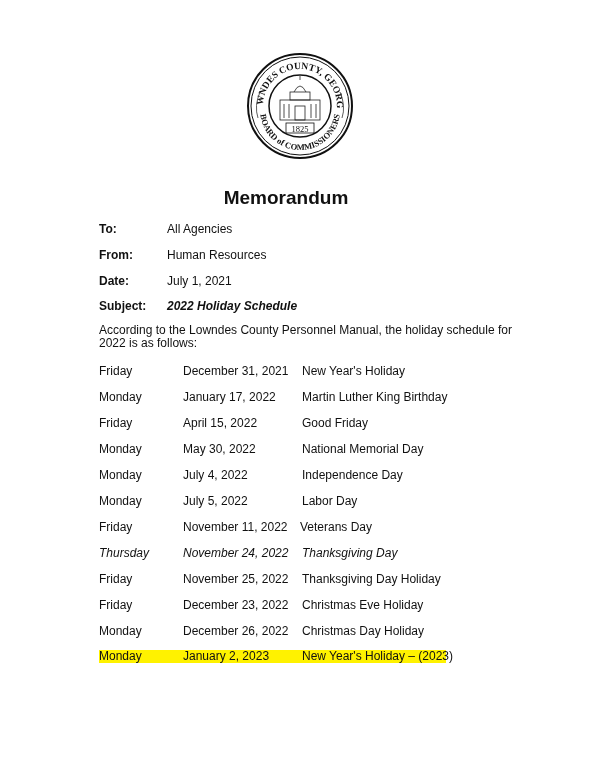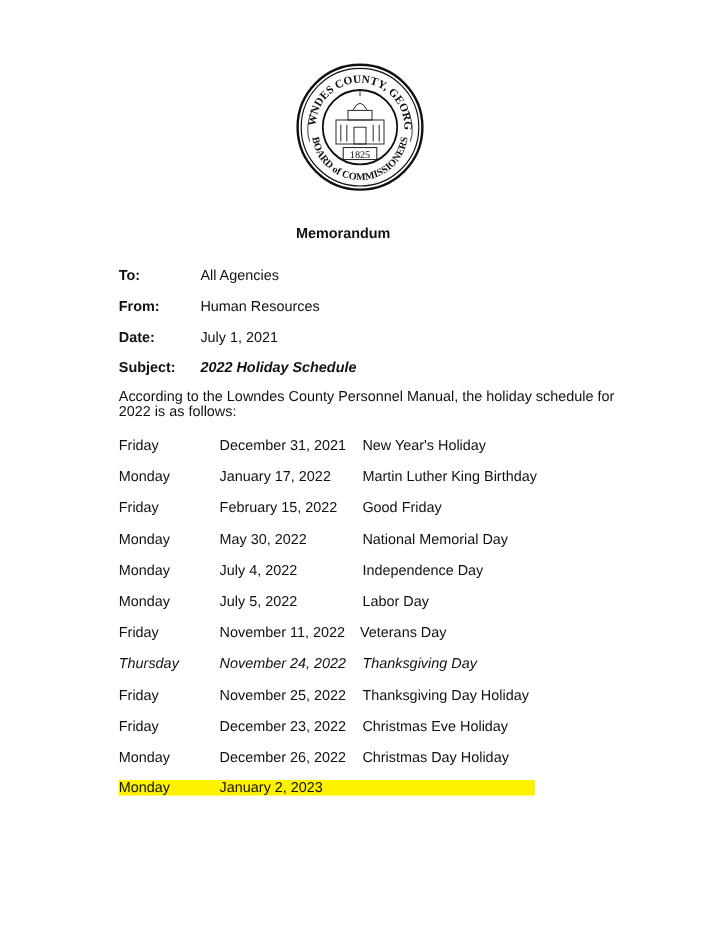--- a/index.html
+++ b/index.html
@@ -1,20 +1,20 @@
 <!DOCTYPE html>
 <html><head>
 <meta charset="utf-8">
 <style>
   html, body { margin:0; padding:0; background:#ffffff; }
   body { width:600px; height:777px; position:relative; overflow:hidden;
          font-family:"Liberation Sans", sans-serif; color:#111; }
   .seal { position:absolute; left:246px; top:52px; width:108px; height:108px; }
   .title { position:absolute; left:0; width:572px; top:187px; text-align:center;
-           font-size:12px; font-weight:bold; }
+           font-size:19px; font-weight:bold; }
   .hdr { position:absolute; left:99px; font-size:12px; }
   .hdr .lbl { position:absolute; left:0; font-weight:bold; white-space:nowrap; }
   .hdr .val { position:absolute; left:68px; white-space:nowrap; }
   .hdr .val.ital { font-weight:bold; font-style:italic; }
   .intro { position:absolute; left:99px; top:324px; width:420px; font-size:12px; line-height:13px; }
   .row { position:absolute; left:99px; width:350px; height:14px; font-size:12px; }
   .row span { position:absolute; top:0; white-space:nowrap; }
   .row .day { left:0; }
   .row .date { left:84px; }
   .row .name { left:203px; }
@@ -85,21 +85,21 @@
   <span class="date">December 31, 2021</span>
   <span class="name">New Year's Holiday</span>
 </div>
 <div class="row" style="top:390px;">
   <span class="day">Monday</span>
   <span class="date">January 17, 2022</span>
   <span class="name">Martin Luther King Birthday</span>
 </div>
 <div class="row" style="top:416px;">
   <span class="day">Friday</span>
-  <span class="date">February 15, 2022</span>
+  <span class="date">April 15, 2022</span>
   <span class="name">Good Friday</span>
 </div>
 <div class="row" style="top:442px;">
   <span class="day">Monday</span>
   <span class="date">May 30, 2022</span>
   <span class="name">National Memorial Day</span>
 </div>
 <div class="row" style="top:468px;">
   <span class="day">Monday</span>
   <span class="date">July 4, 2022</span>
@@ -131,13 +131,14 @@
   <span class="name">Christmas Eve Holiday</span>
 </div>
 <div class="row" style="top:624px;">
   <span class="day">Monday</span>
   <span class="date">December 26, 2022</span>
   <span class="name">Christmas Day Holiday</span>
 </div>
 <div class="row hl">
   <span class="day">Monday</span>
   <span class="date">January 2, 2023</span>
+  <span class="name">New Year's Holiday – (2023)</span>
 </div>
 
 </body></html>

